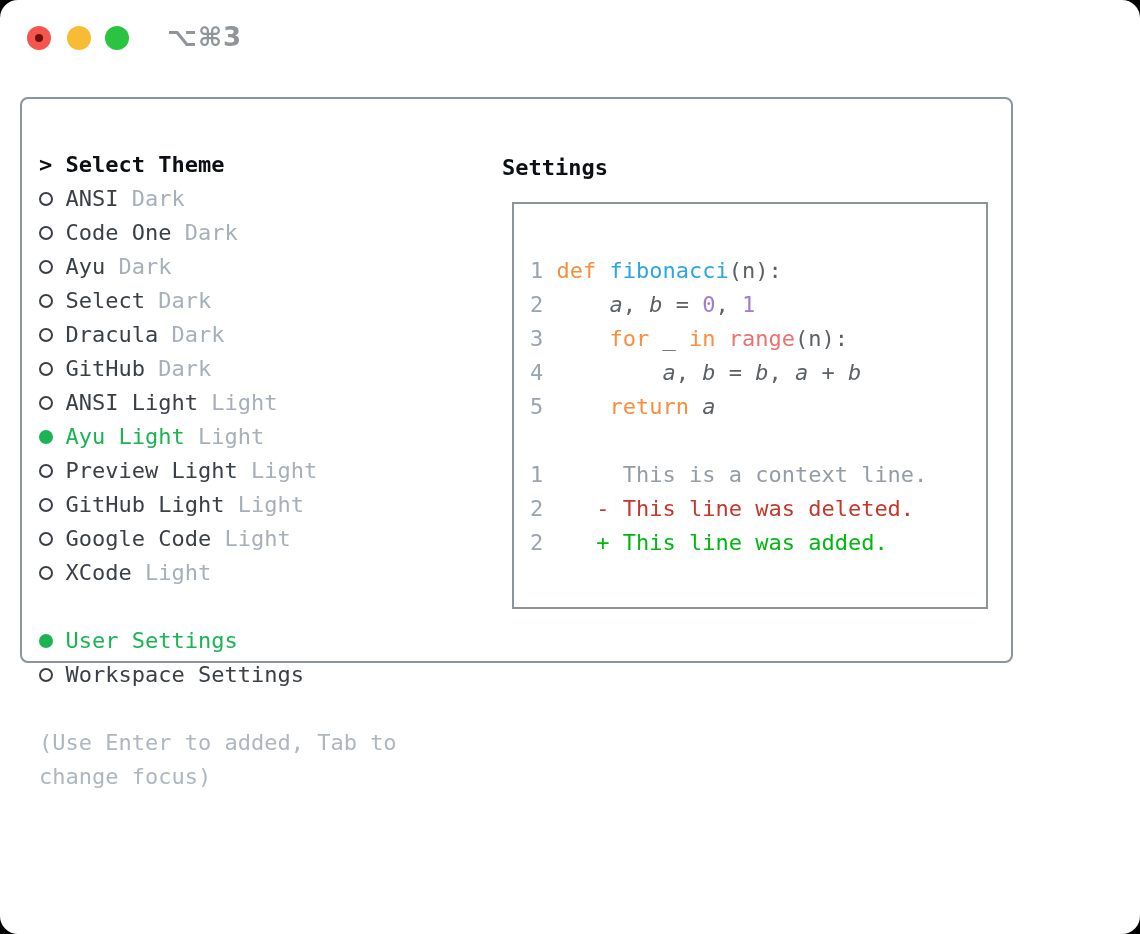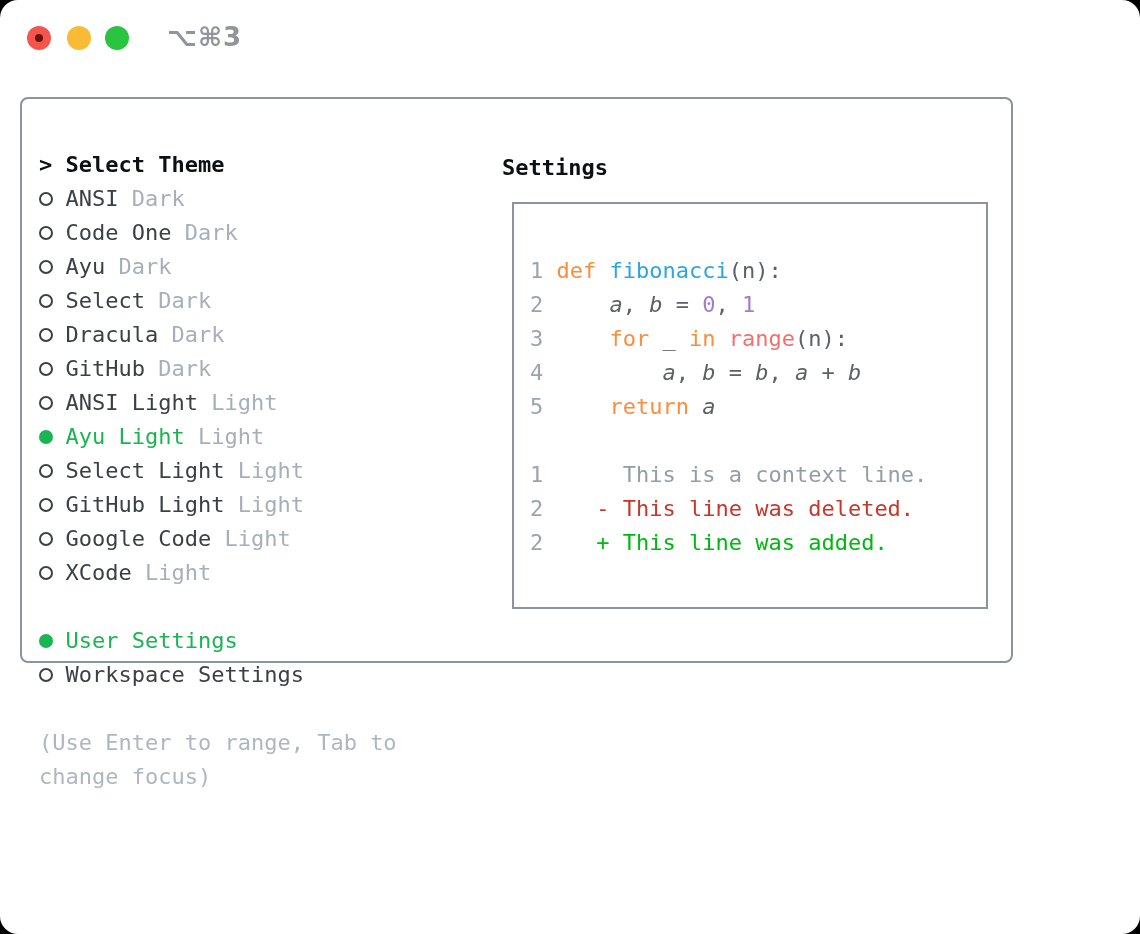--- a/index.html
+++ b/index.html
@@ -69,29 +69,29 @@
     <div class="left-col" id="left-rows">
         <div class="row row-title">&gt; Select Theme</div>
         <div class="row row-item"><span class="marker"><span class="circle"></span></span><span class="item-name">ANSI</span><span class="item-tag"> Dark</span></div>
         <div class="row row-item"><span class="marker"><span class="circle"></span></span><span class="item-name">Code One</span><span class="item-tag"> Dark</span></div>
         <div class="row row-item"><span class="marker"><span class="circle"></span></span><span class="item-name">Ayu</span><span class="item-tag"> Dark</span></div>
         <div class="row row-item"><span class="marker"><span class="circle"></span></span><span class="item-name">Select</span><span class="item-tag"> Dark</span></div>
         <div class="row row-item"><span class="marker"><span class="circle"></span></span><span class="item-name">Dracula</span><span class="item-tag"> Dark</span></div>
         <div class="row row-item"><span class="marker"><span class="circle"></span></span><span class="item-name">GitHub</span><span class="item-tag"> Dark</span></div>
         <div class="row row-item"><span class="marker"><span class="circle"></span></span><span class="item-name">ANSI Light</span><span class="item-tag"> Light</span></div>
         <div class="row row-item"><span class="marker"><span class="circle sel"></span></span><span class="item-name sel">Ayu Light</span><span class="item-tag"> Light</span></div>
-        <div class="row row-item"><span class="marker"><span class="circle"></span></span><span class="item-name">Select Light</span><span class="item-tag"> Light</span></div>
+        <div class="row row-item"><span class="marker"><span class="circle"></span></span><span class="item-name">Preview Light</span><span class="item-tag"> Light</span></div>
         <div class="row row-item"><span class="marker"><span class="circle"></span></span><span class="item-name">GitHub Light</span><span class="item-tag"> Light</span></div>
         <div class="row row-item"><span class="marker"><span class="circle"></span></span><span class="item-name">Google Code</span><span class="item-tag"> Light</span></div>
         <div class="row row-item"><span class="marker"><span class="circle"></span></span><span class="item-name">XCode</span><span class="item-tag"> Light</span></div>
         <div class="row row-blank"></div>
         <div class="row row-item"><span class="marker"><span class="circle sel"></span></span><span class="item-name sel">User Settings</span></div>
         <div class="row row-item"><span class="marker"><span class="circle"></span></span><span class="item-name">Workspace Settings</span></div>
         <div class="row row-blank"></div>
-        <div class="row row-hint">(Use Enter to range, Tab to</div>
+        <div class="row row-hint">(Use Enter to added, Tab to</div>
         <div class="row row-hint">change focus)</div>
       </div>
 
     <div class="preview-title">Settings</div>
     <div class="preview-box">
       <pre id="code"><div class="cl"><span class="lineno">1</span><span class="fg"> </span><span class="kw">def</span><span class="fg"> </span><span class="fn">fibonacci</span><span class="fg">(n):</span></div><div class="cl"><span class="lineno">2</span><span class="fg">     </span><span class="var">a</span><span class="fg">, </span><span class="var">b</span><span class="fg"> = </span><span class="numlit">0</span><span class="fg">, </span><span class="numlit">1</span></div><div class="cl"><span class="lineno">3</span><span class="fg">     </span><span class="kw">for</span><span class="fg"> _ </span><span class="kw">in</span><span class="fg"> </span><span class="call">range</span><span class="fg">(n):</span></div><div class="cl"><span class="lineno">4</span><span class="fg">         </span><span class="var">a</span><span class="fg">, </span><span class="var">b</span><span class="fg"> = </span><span class="var">b</span><span class="fg">, </span><span class="var">a</span><span class="fg"> + </span><span class="var">b</span></div><div class="cl"><span class="lineno">5</span><span class="fg">     </span><span class="kw">return</span><span class="fg"> </span><span class="var">a</span></div><div class="cl"></div><div class="cl"><span class="lineno">1</span><span class="ctx">      This is a context line.</span></div><div class="cl"><span class="lineno">2</span><span class="del">    - This line was deleted.</span></div><div class="cl"><span class="lineno">2</span><span class="add">    + This line was added.</span></div></pre>
     </div>
   </div>
 
 </div>

